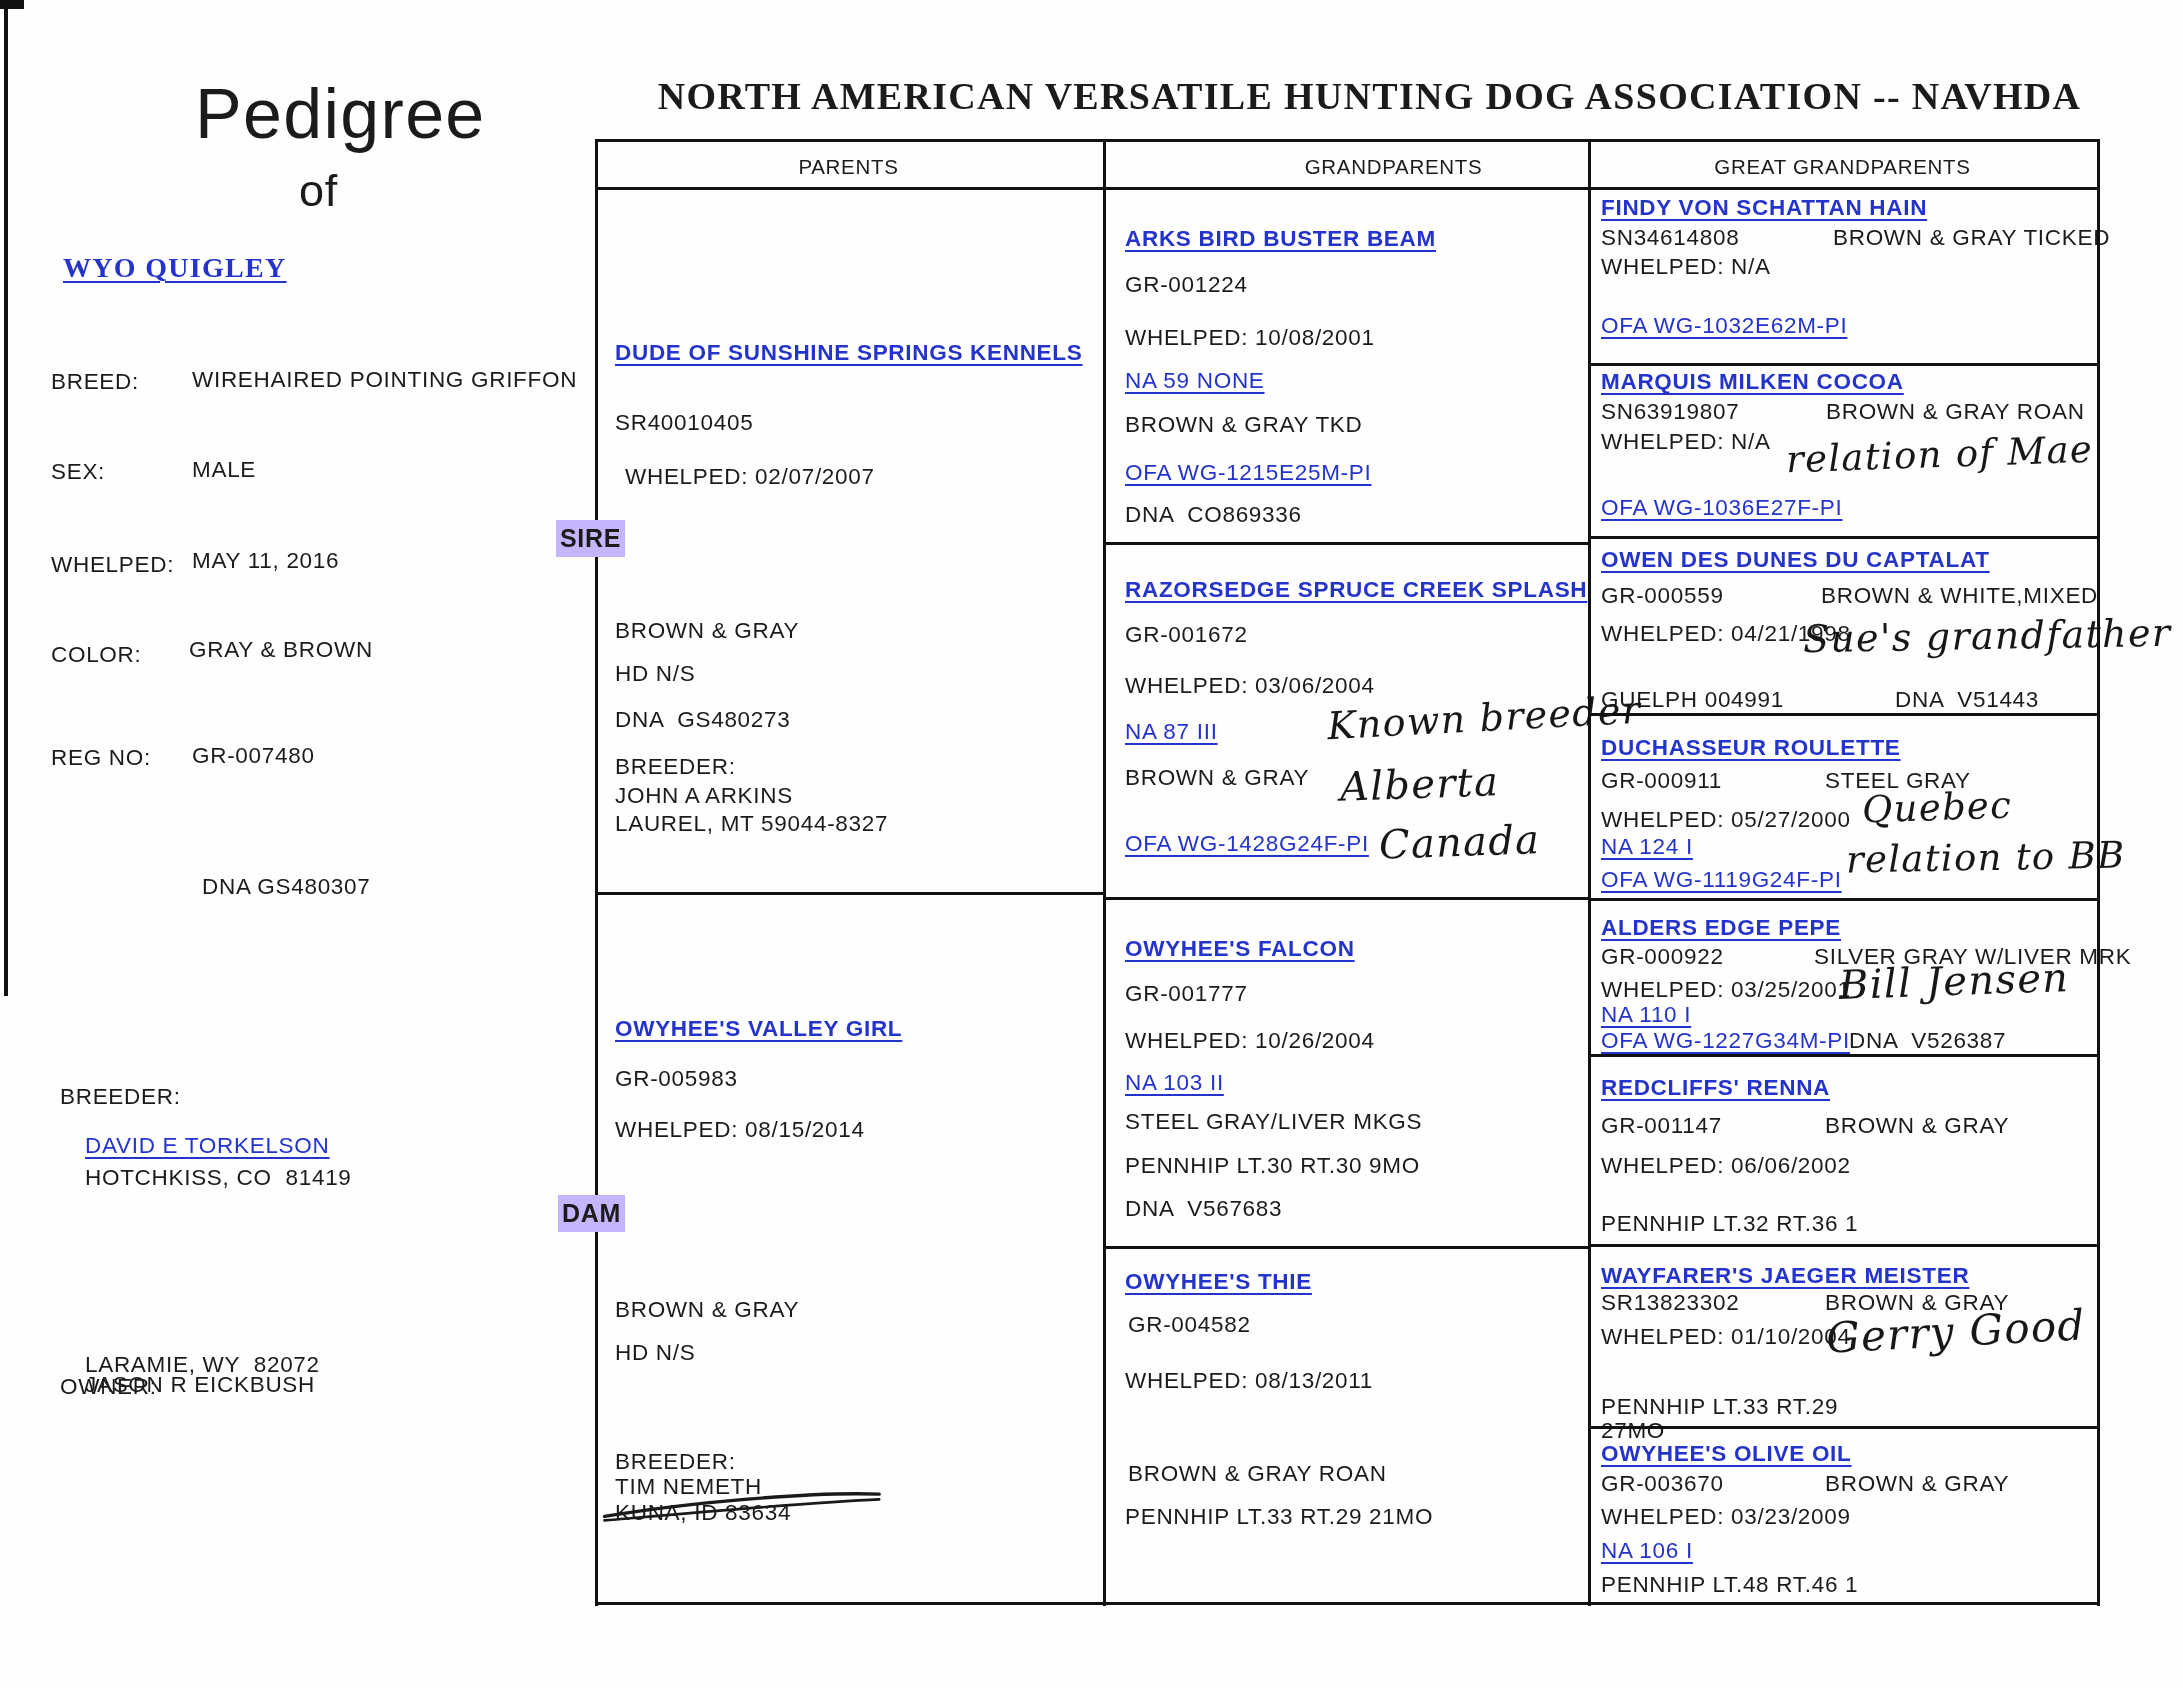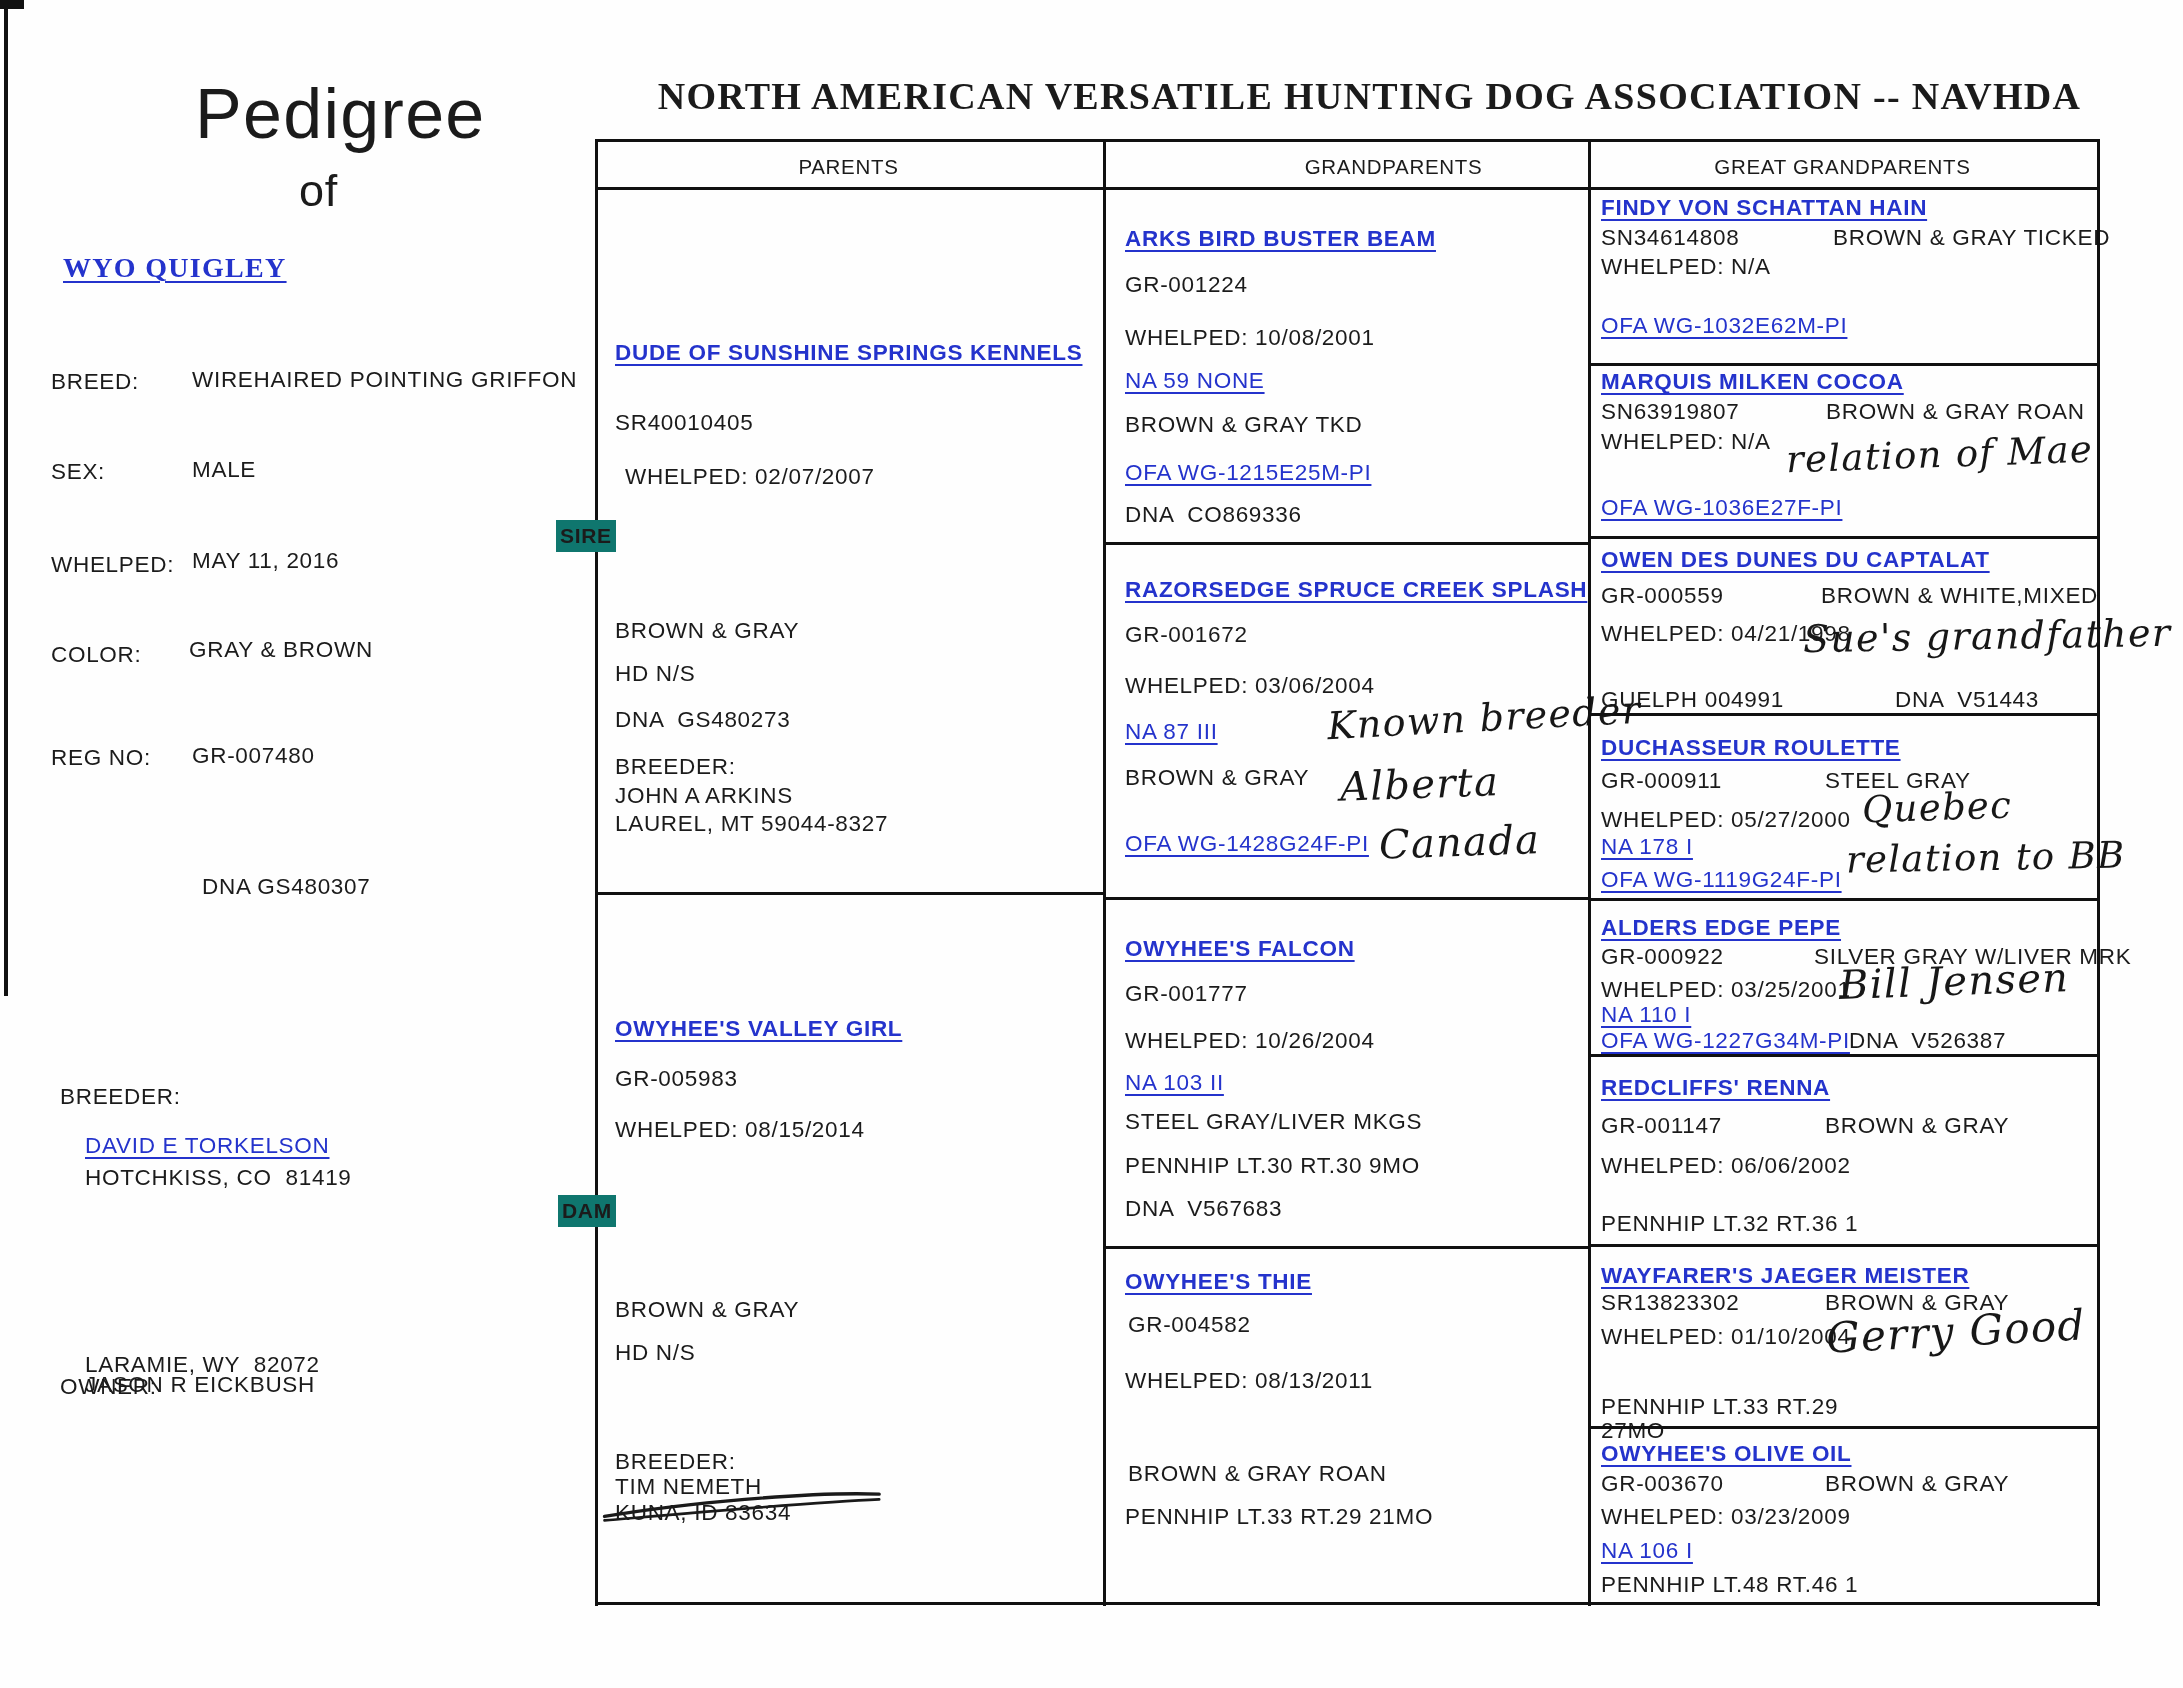--- a/index.html
+++ b/index.html
@@ -7,21 +7,21 @@
   .page{position:relative;width:2183px;height:1688px;background:#fefefe;overflow:hidden;
         font-family:"Liberation Sans",sans-serif;color:#1b1b1b;}
   .t{position:absolute;font-size:22.5px;line-height:1.05;letter-spacing:0.7px;white-space:pre;color:#1b1b1b;}
   .lk{color:#2433cc;text-decoration:underline;text-decoration-thickness:2px;text-underline-offset:4px;}
   .nm{font-weight:bold;}
   .serifb{font-family:"Liberation Serif",serif;font-weight:bold;}
   .hand{position:absolute;font-family:"DejaVu Serif",serif;font-style:italic;color:#171717;
         white-space:pre;letter-spacing:1.3px;}
   .bord{position:absolute;background:#111;}
   .hdrcell{position:absolute;text-align:center;font-size:20.5px;letter-spacing:0.7px;}
-  .sdlabel{position:absolute;font-size:21px;font-weight:bold;background:#0f766e;padding:4px 4px;letter-spacing:0.7px;}
+  .sdlabel{position:absolute;font-size:25px;font-weight:bold;background:#c4b5fd;padding:4px 4px;letter-spacing:0.7px;}
 </style>
 </head>
 <body>
 
 <div class="page">
 
   <div class="bord" style="left:4px;top:0;width:4px;height:996px;"></div>
   <div class="bord" style="left:0;top:0;width:24px;height:9.3px;"></div>
 
   <div class="t" style="left:195px;top:78px;font-size:70px;letter-spacing:1.3px;">Pedigree</div>
@@ -127,21 +127,21 @@
   <div class="t" style="left:1601px;top:584px;">GR-000559</div>
   <div class="t" style="left:1821px;top:584px;">BROWN &amp; WHITE,MIXED</div>
   <div class="t" style="left:1601px;top:622px;">WHELPED: 04/21/1998</div>
   <div class="t" style="left:1601px;top:688px;">GUELPH 004991</div>
   <div class="t" style="left:1895px;top:688px;">DNA  V51443</div>
 
   <div class="t lk nm" style="left:1601px;top:736px;">DUCHASSEUR ROULETTE</div>
   <div class="t" style="left:1601px;top:769px;">GR-000911</div>
   <div class="t" style="left:1825px;top:769px;">STEEL GRAY</div>
   <div class="t" style="left:1601px;top:808px;">WHELPED: 05/27/2000</div>
-  <div class="t lk" style="left:1601px;top:835px;">NA 178 I</div>
+  <div class="t lk" style="left:1601px;top:835px;">NA 124 I</div>
   <div class="t lk" style="left:1601px;top:868px;">OFA WG-1119G24F-PI</div>
 
   <div class="t lk nm" style="left:1601px;top:916px;">ALDERS EDGE PEPE</div>
   <div class="t" style="left:1601px;top:945px;">GR-000922</div>
   <div class="t" style="left:1814px;top:945px;">SILVER GRAY W/LIVER MRK</div>
   <div class="t" style="left:1601px;top:978px;">WHELPED: 03/25/2001</div>
   <div class="t lk" style="left:1601px;top:1003px;">NA 110 I</div>
   <div class="t lk" style="left:1601px;top:1029px;">OFA WG-1227G34M-PI</div>
   <div class="t" style="left:1849px;top:1029px;">DNA  V526387</div>
 

